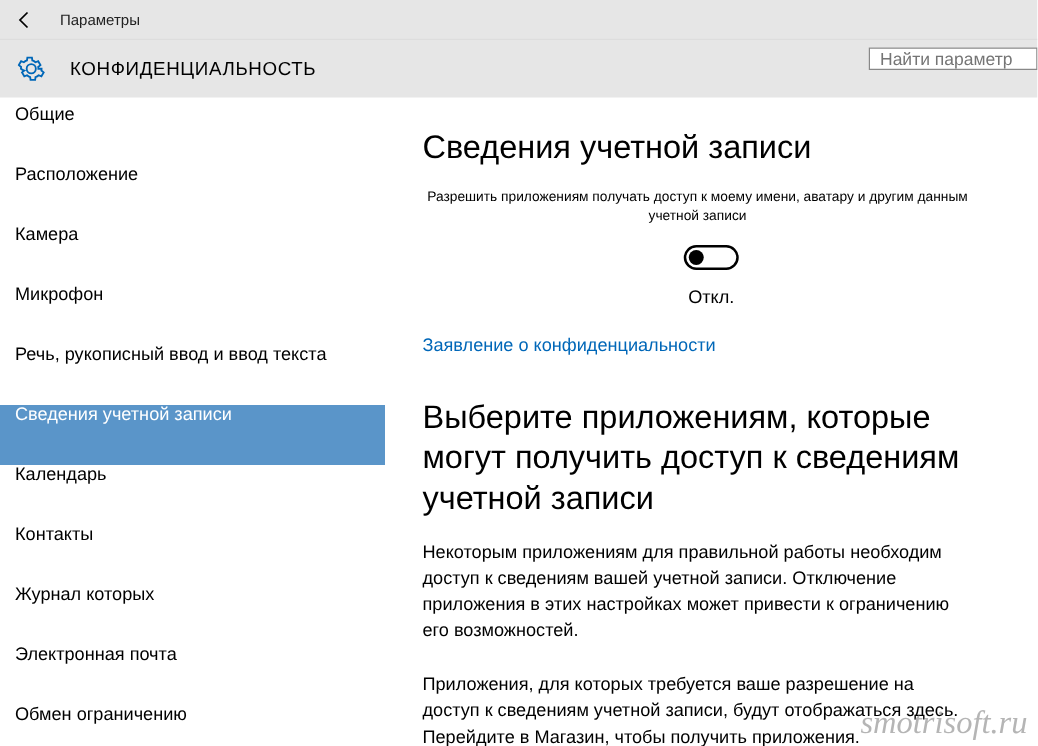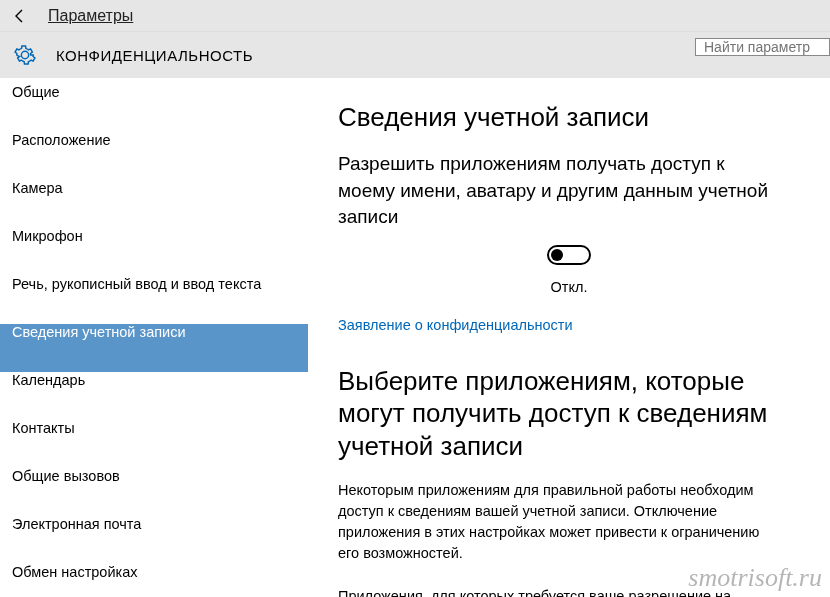--- a/index.html
+++ b/index.html
@@ -21,24 +21,23 @@
     padding: 0 8px;
     gap: 10px;
     border-bottom: 1px solid #ddd;
   }
   .back-btn {
     width: 24px; height: 24px;
     display:flex; align-items:center; justify-content:center;
     cursor:pointer;
   }
   .titlebar-title {
-    font-size: 16px;
+    font-size: 12px;
     color: #222;
     padding-left: 6px;
-    text-decoration: underline;
   }
   .header {
     height: 46px;
     background: #e6e6e6;
     display: flex;
     align-items: center;
     padding: 0 14px;
     gap: 20px;
     position: relative;
   }
@@ -94,25 +93,26 @@
     padding: 24px 30px 10px 30px;
     overflow: hidden;
   }
   h1.section-title {
     font-weight: 300;
     font-size: 26px;
     color: #000;
     margin-bottom: 18px;
   }
   .desc {
-    font-size: 19px;
+    font-size: 11px;
     color: #000;
     line-height: 1.4;
     margin-bottom: 14px;
     max-width: 440px;
+    text-align: center;
   }
   .toggle-row {
     display: flex;
     align-items: center;
     gap: 14px;
     margin-bottom: 22px;
     flex-direction: column;
   }
   .toggle {
     width: 44px;
@@ -211,27 +211,27 @@
     <div class="side-item selected">
         <span>Сведения учетной записи</span>
       </div>
     <div class="side-item">
         <span>Календарь</span>
       </div>
     <div class="side-item">
         <span>Контакты</span>
       </div>
     <div class="side-item">
-        <span>Общие вызовов</span>
+        <span>Журнал которых</span>
       </div>
     <div class="side-item">
         <span>Электронная почта</span>
       </div>
     <div class="side-item">
-        <span>Обмен настройках</span>
+        <span>Обмен ограничению</span>
       </div>
   </div>
 
   <div class="content">
     <h1 class="section-title">Сведения учетной записи</h1>
     <div class="desc">Разрешить приложениям получать доступ к моему имени, аватару и другим данным учетной записи</div>
     <div class="toggle-row">
       <div class="toggle">
         <div class="knob"></div>
       </div>

